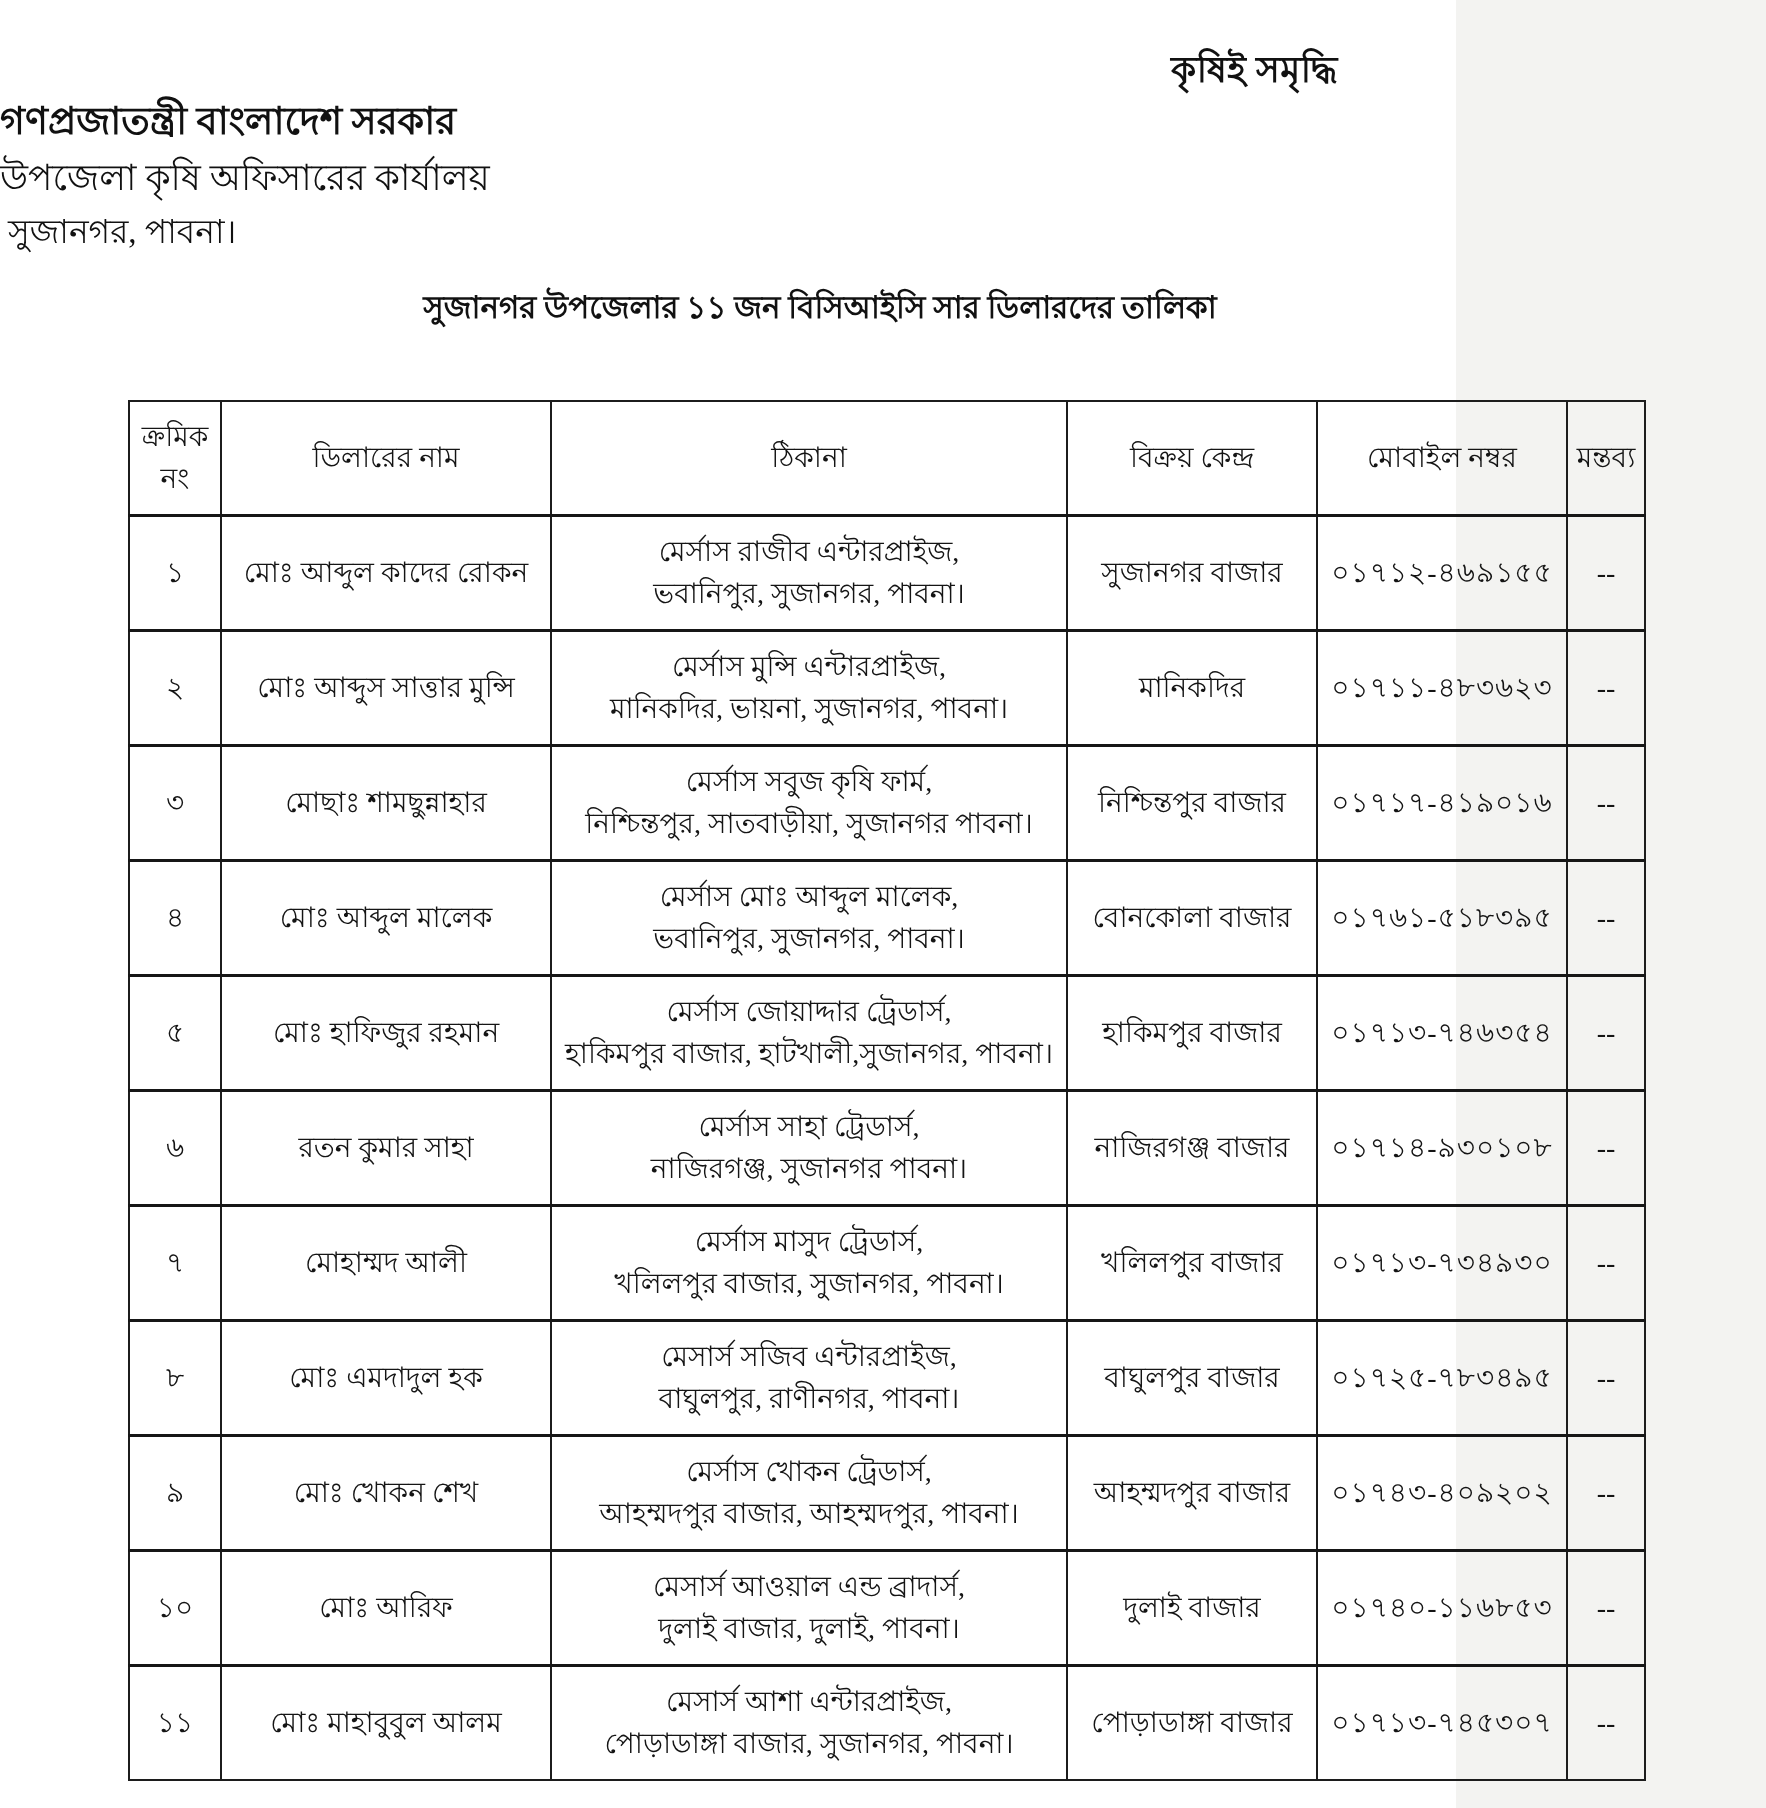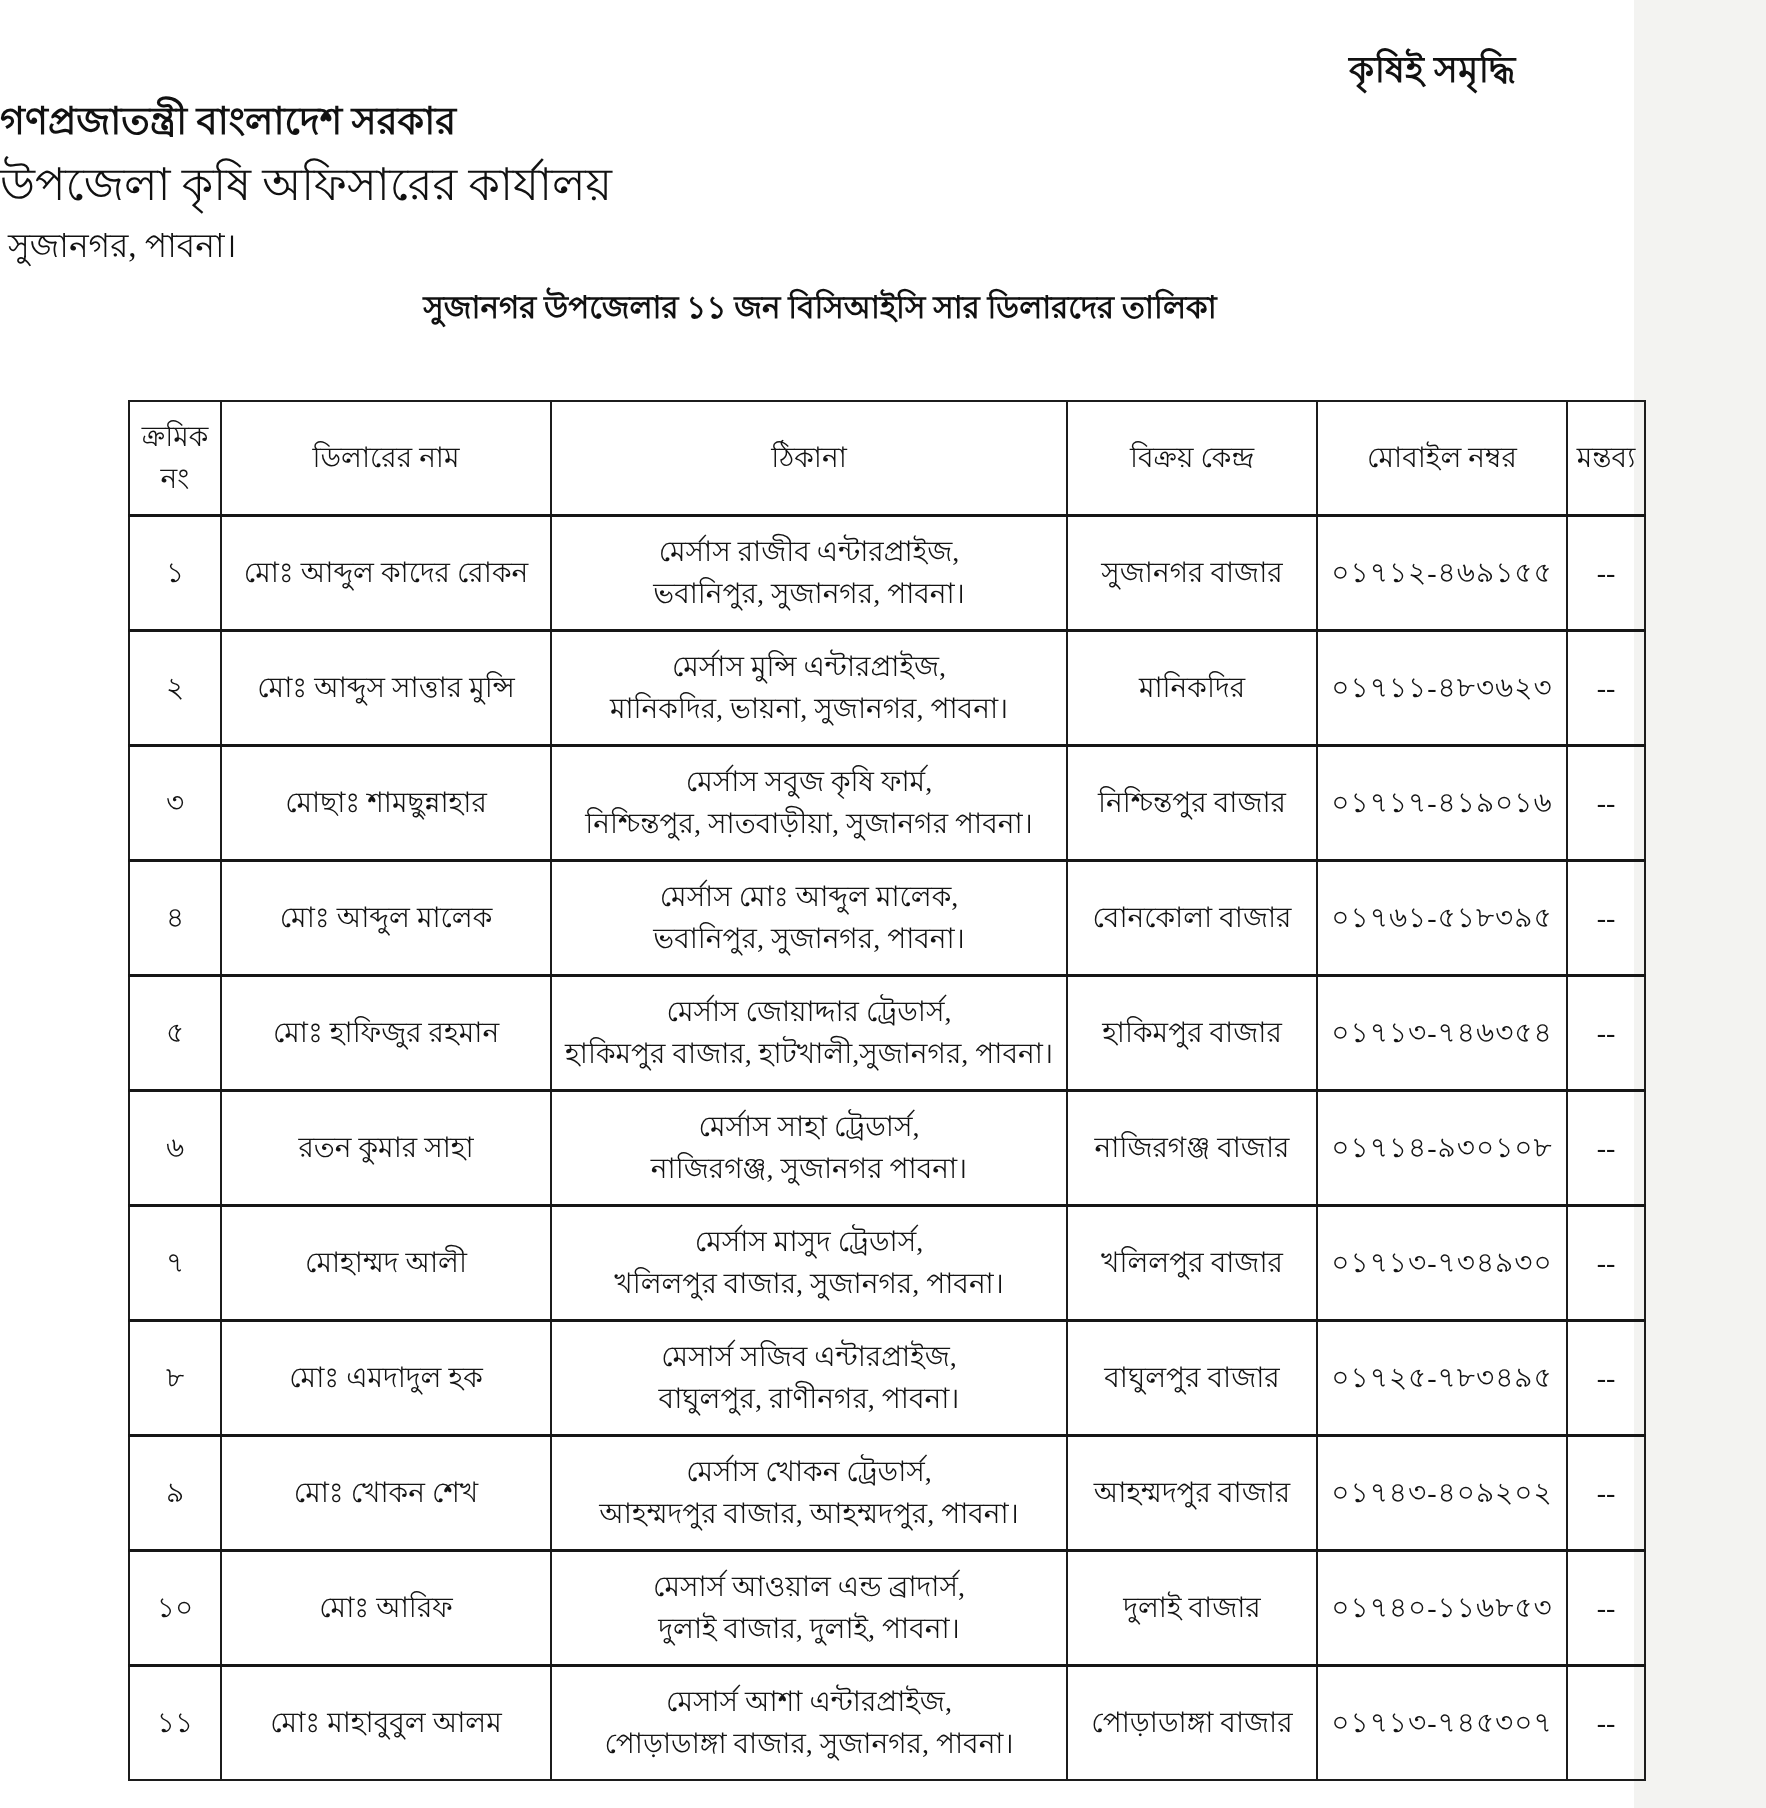--- a/index.html
+++ b/index.html
@@ -4,21 +4,21 @@
 <style>
   * { margin: 0; padding: 0; box-sizing: border-box; }
   html, body {
     width: 1766px;
     background: #f3f3f1;
     font-family: "Liberation Serif", "DejaVu Serif", serif;
   }
   body { height: 1808px; overflow: hidden; }
   .sheet {
     position: relative;
-    width: 1634px;
+    width: 1456px;
     height: 1808px;
     background: #ffffff;
     color: #111111;
   }
   .motto {
     position: absolute;
     top: 42px;
     right: 118px;
     font-size: 36px;
     font-weight: 600;
@@ -26,21 +26,21 @@
   }
   .doc-header {
     position: absolute;
     top: 92px;
     left: 0;
     width: 1580px;
     text-align: left;
     line-height: 1.55;
   }
   .doc-header .line1 { font-size: 38px; font-weight: 600; }
-  .doc-header .line2 { font-size: 45px; font-weight: 500; }
+  .doc-header .line2 { font-size: 36px; font-weight: 500; }
   .doc-header .line3 { font-size: 33px; font-weight: 500; padding-left: 8px; }
   .caption {
     position: absolute;
     top: 283px;
     left: 0;
     width: 1640px;
     text-align: center;
     font-size: 31px;
     font-weight: 600;
   }

